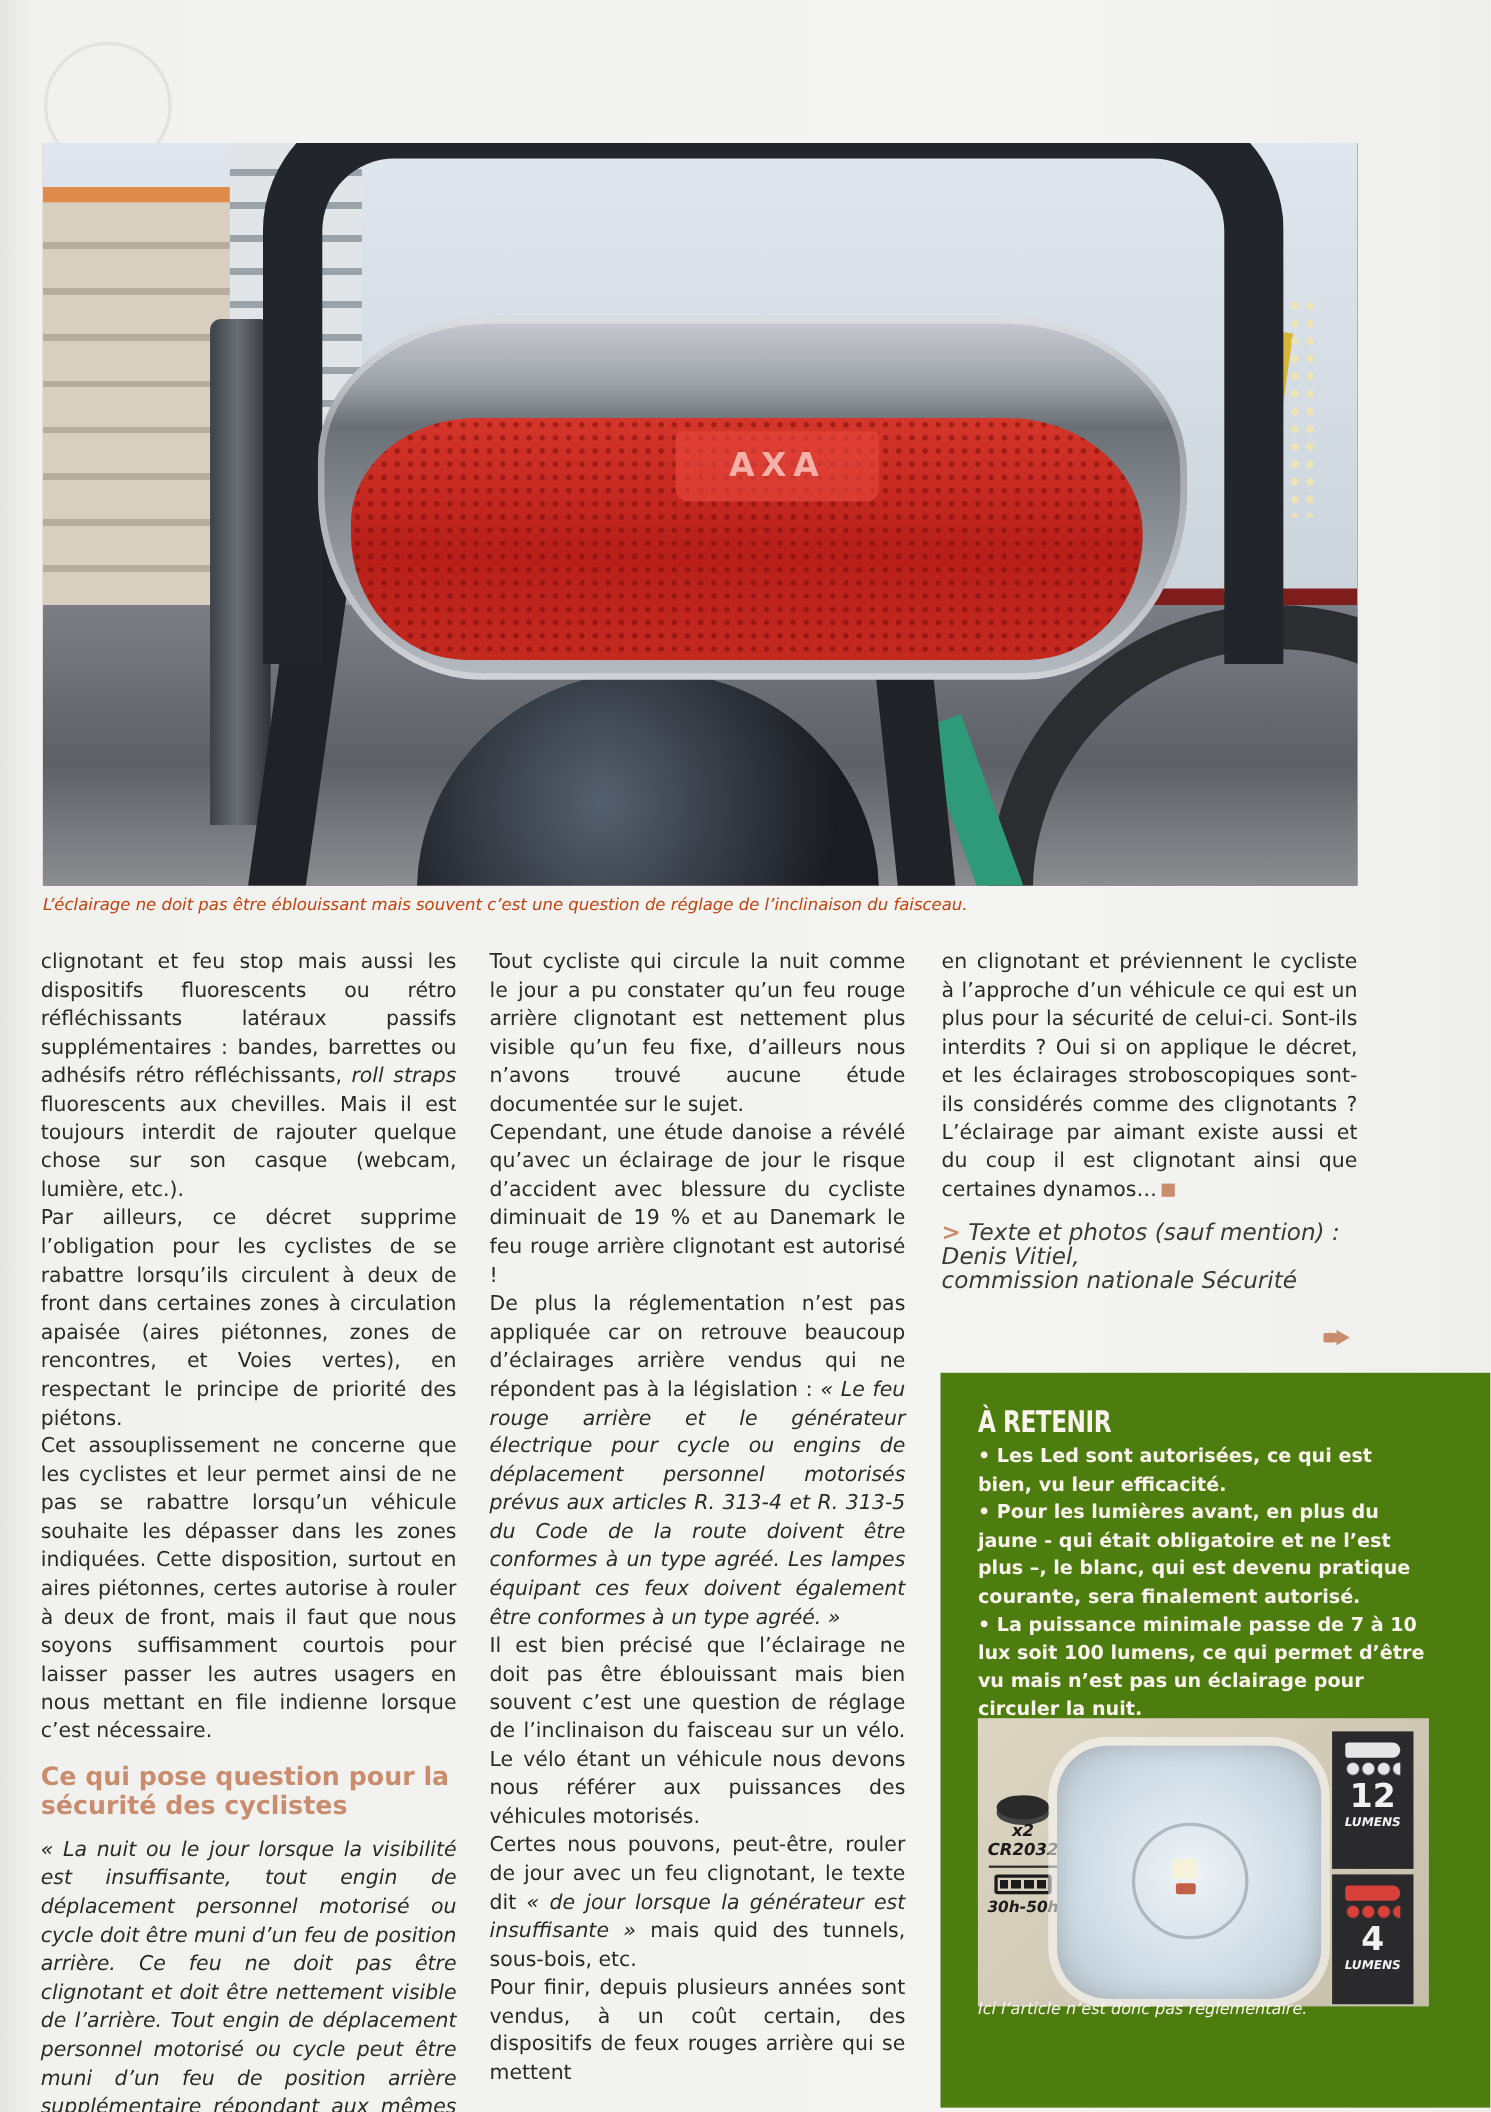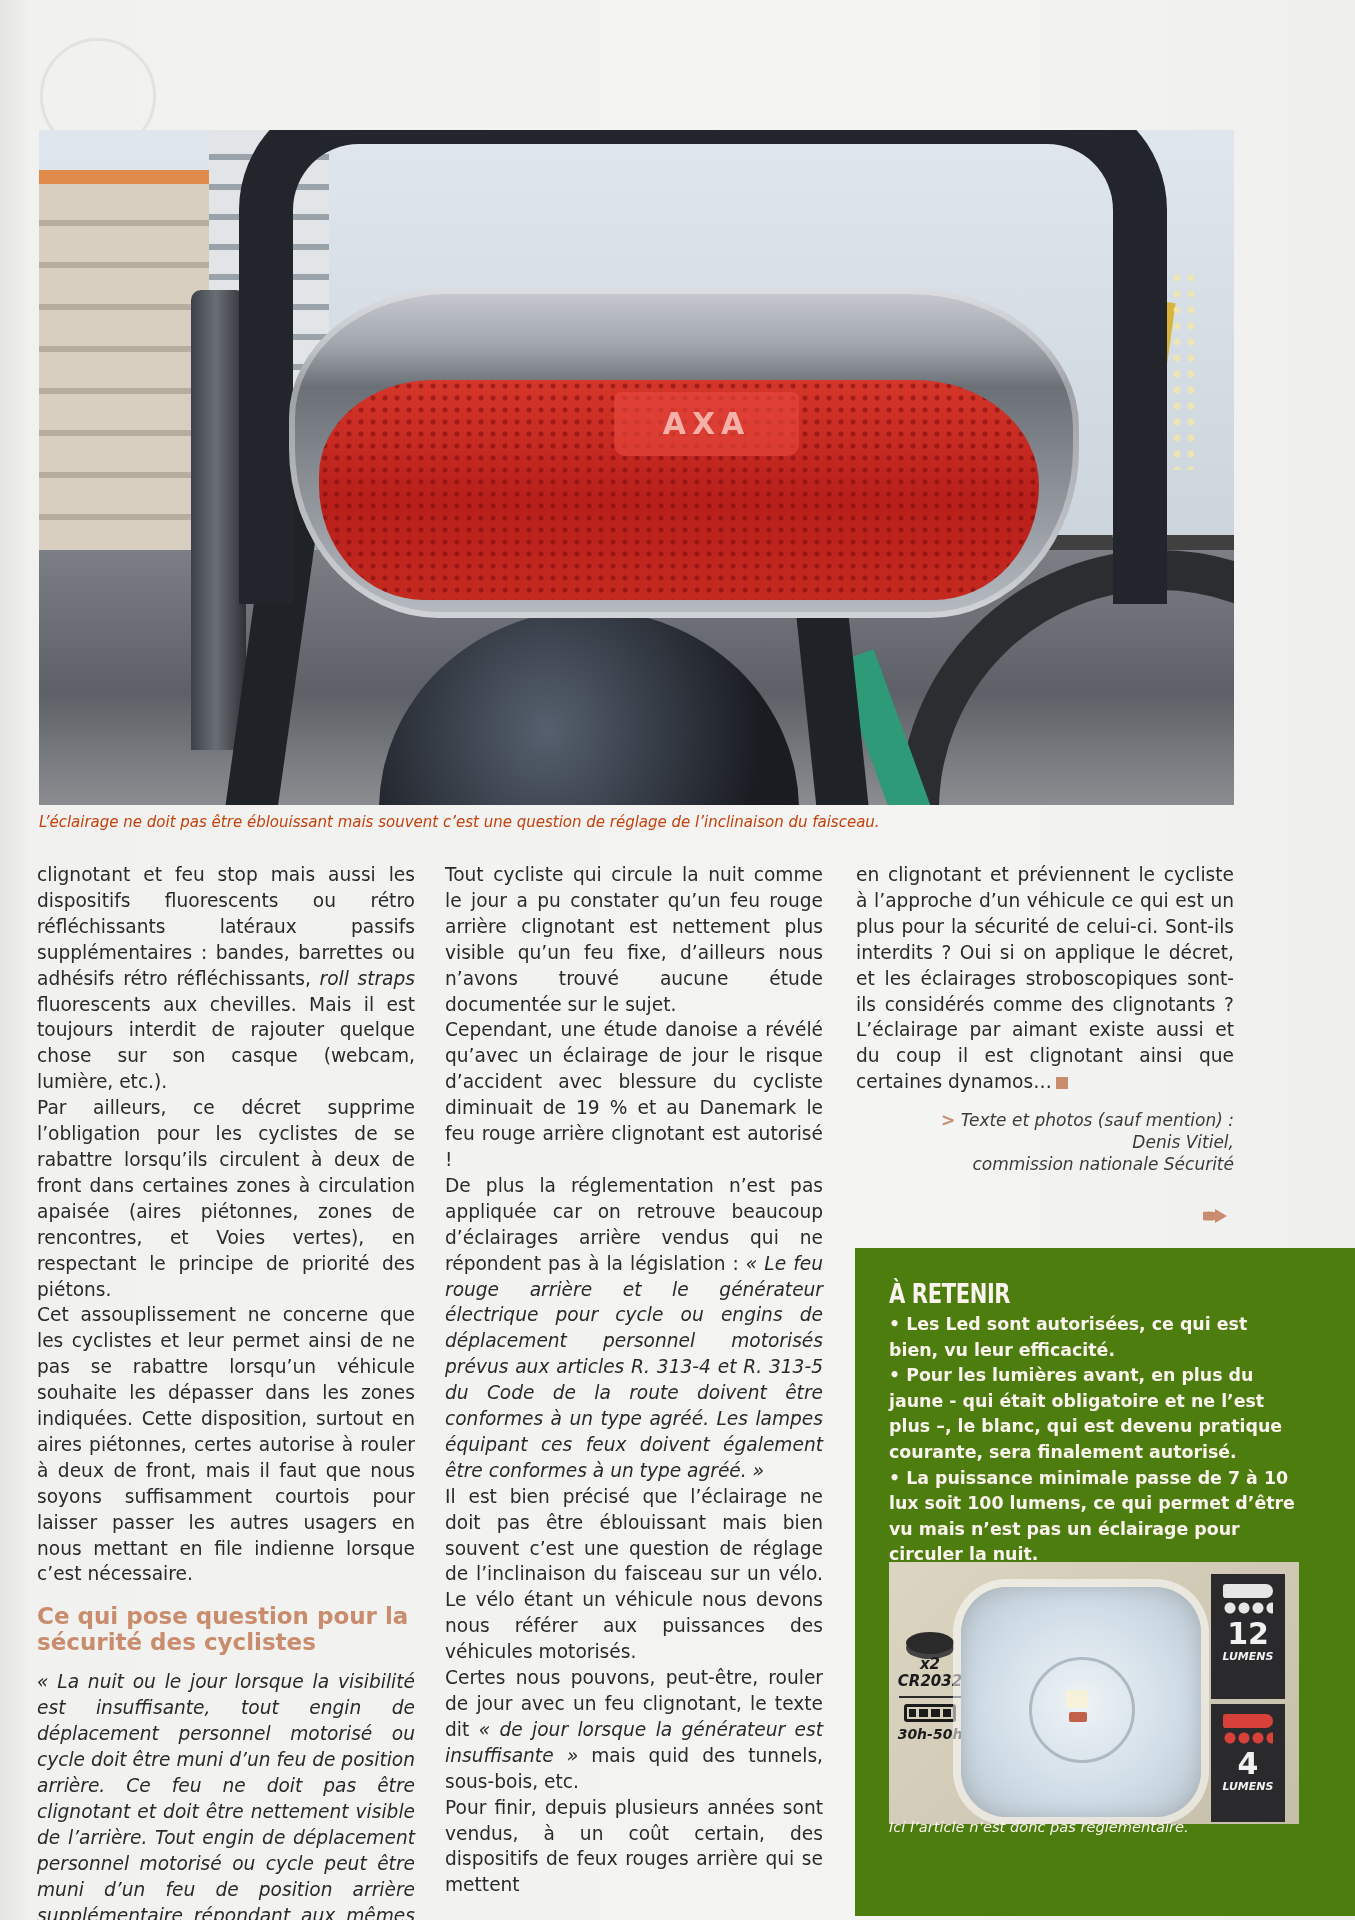--- a/index.html
+++ b/index.html
@@ -14,21 +14,21 @@
     background: linear-gradient(90deg, #e4e4e2 0px, #f1f1ef 30px, #f4f4f2 70%, #efefed 100%);
   }
   .ghost-logo {
     position: absolute; top: 38px; left: 40px; width: 110px; height: 110px;
     border: 3px solid #e2e2e0; border-radius: 50%;
   }
 
   
   .photo {
     position: absolute; left: 39px; top: 130px; width: 1195px; height: 675px;
-    overflow: hidden; background: #404040;
+    overflow: hidden; background: #7f1d1d;
   }
   .photo .sky { position:absolute; left:0; top:0; width:100%; height:60%;
     background: linear-gradient(180deg,#dfe6ee 0%,#cdd5dc 100%); }
   .photo .bldg-left { position:absolute; left:0; top:40px; width:170px; height:390px;
     background: repeating-linear-gradient(180deg,#d8cfc0 0 36px,#b7ad9f 36px 42px);
     border-top: 14px solid #e08a4b; }
   .photo .bldg-mid { position:absolute; left:170px; top:0; width:120px; height:420px;
     background: repeating-linear-gradient(180deg,#e2e5e8 0 24px,#9aa2aa 24px 30px); }
   .photo .street { position:absolute; left:0; top:420px; width:100%; height:260px;
     background: linear-gradient(180deg,#7b7f85 0%,#5d6167 55%,#8d8f92 100%); }
@@ -79,21 +79,21 @@
   .col-3 { left: 856px; }
   .col p { margin: 0; }
   .col em { font-style: italic; }
   .subhead {
     color: #c98c6c; font-weight: bold; font-size: 23px; line-height: 26px;
     margin: 16px 0 14px 0; text-align: left;
   }
   .quote { font-style: italic; }
   .end-square { display:inline-block; width:12px; height:12px; background:#c98c6c; vertical-align: -1px; margin-left:4px; }
   .credit {
-    margin-top: 14px; text-align: right; font-style: italic; font-size: 17px; line-height: 22px; color: #3a3a3a;
+    margin-top: 14px; text-align: left; font-style: italic; font-size: 21px; line-height: 22px; color: #3a3a3a;
   }
   .credit .chev { color:#c98c6c; font-style: normal; font-weight: bold; }
   .next-arrow {
     position: absolute; left: 1203px; top: 1209px; width: 24px; height: 14px;
   }
 
   
   .retenir {
     position: absolute; left: 855px; top: 1248px; width: 500px; height: 668px;
     background: #4d7c0f;

